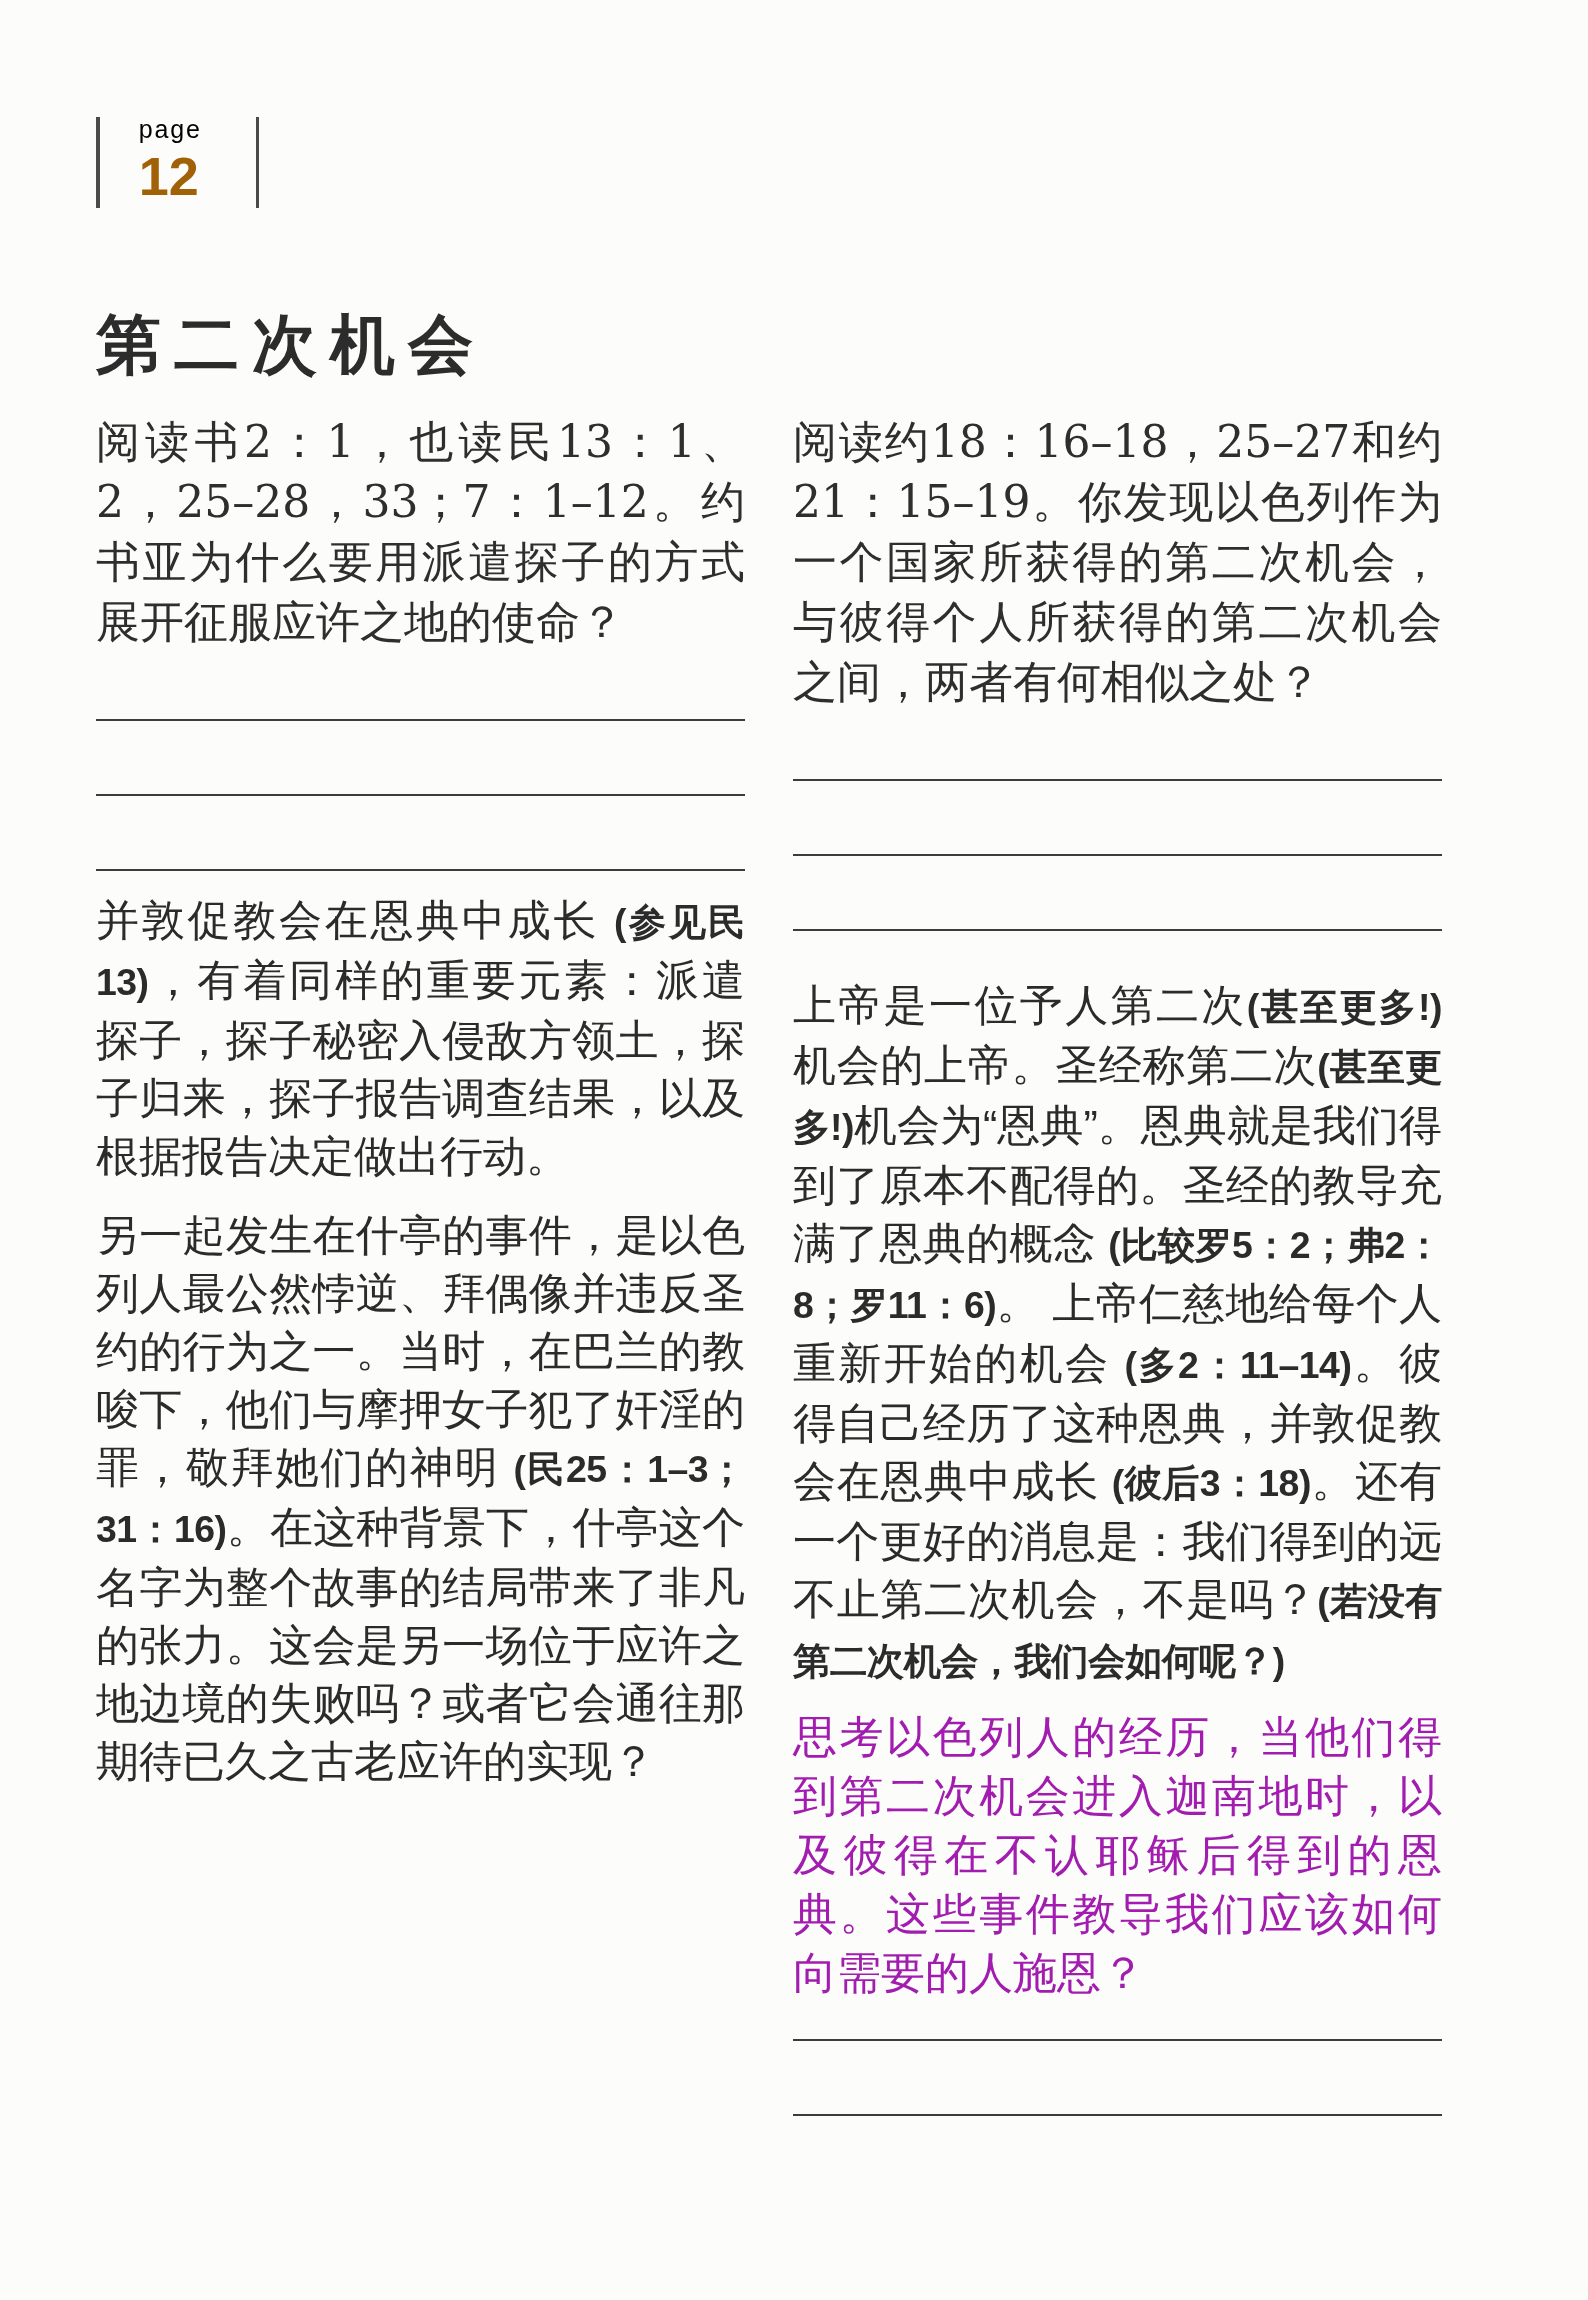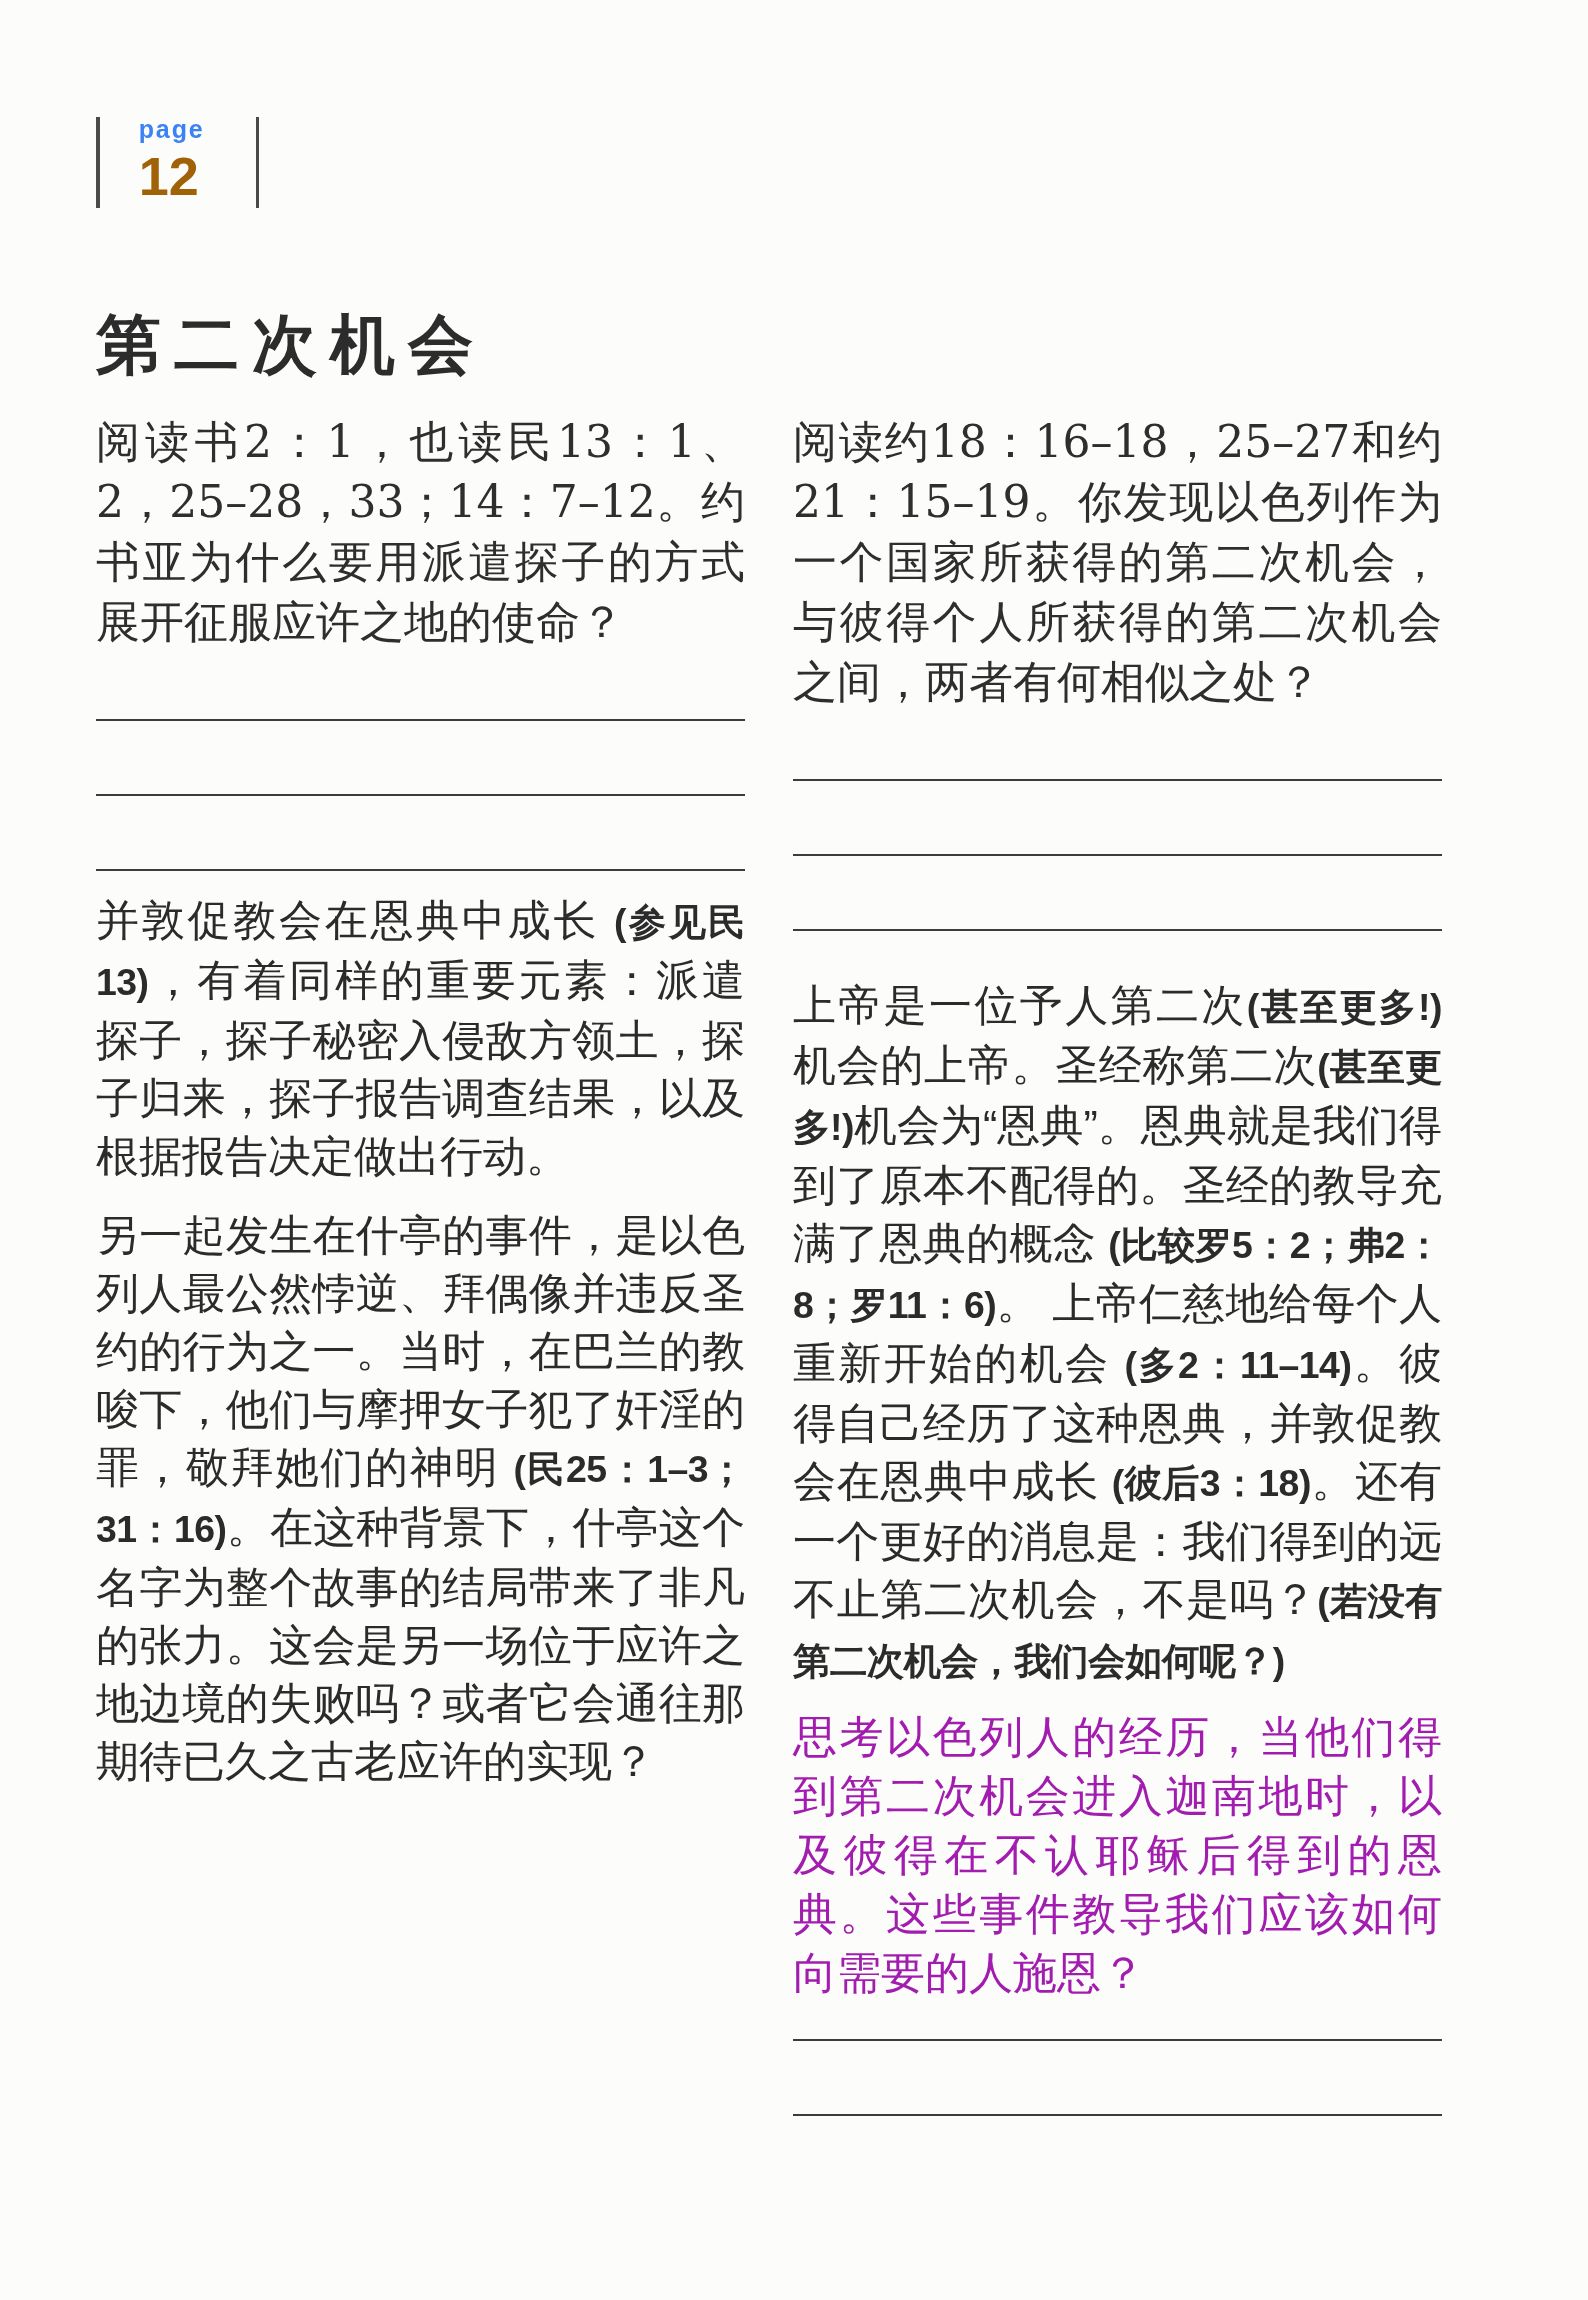--- a/index.html
+++ b/index.html
@@ -11,21 +11,21 @@
     color:#2b2b2b;
     font-family:"Liberation Sans",sans-serif;
     overflow:hidden;
     margin:0 auto;
   }
 
   
   .hdr{position:absolute;left:96px;top:117px;display:flex;align-items:flex-start;}
   .vbar{width:3.7px;height:91px;background:#4a4a4a;flex:none;}
   .pagebox{margin-left:39px;width:80px;}
-  .page-label{font-weight:700;font-size:25px;color:#3b82f6;letter-spacing:1.9px;line-height:1;}
+  .page-label{font-weight:400;font-size:25px;color:#000000;letter-spacing:1.9px;line-height:1;}
   .page-num{font-weight:700;font-size:54px;color:#a16207;line-height:1;margin-top:7.4px;}
   .bar2{margin-left:37px;}
   .datebox{margin-left:32px;}
   .daterow{display:flex;align-items:baseline;}
   .weekday{font-size:39px;font-weight:500;color:#3d3d3d;letter-spacing:9.3px;line-height:1.1;}
   .dateval{font-size:42px;font-weight:700;color:#333;margin-left:26px;letter-spacing:1.9px;line-height:1.05;}
   .subtitle{font-size:26px;font-weight:700;color:#3b3b3b;margin-top:11px;letter-spacing:1.4px;}
 
   
   .main{position:absolute;left:96px;top:306px;width:1347px;}
@@ -73,21 +73,21 @@
     </div>
     <div class="vbar bar2"></div>
   </div>
 
   <div class="main">
     <h1 class="title">第二次机会</h1>
 
     <div class="cols">
 
       <section class="col">
-        <p class="q">阅读书2：1，也读民13：1、2，25–28，33；14：7–12。约书亚为什么要用派遣探子的方式展开征服应许之地的使命？</p>
+        <p class="q">阅读书2：1，也读民13：1、2，25–28，33；7：1–12。约书亚为什么要用派遣探子的方式展开征服应许之地的使命？</p>
         <div class="ans top">
             <div class="ans-line"></div>
             <div class="ans-line"></div>
             <div class="ans-line"></div>
           </div>
         <p class="body-p"><span>并敦促教会在恩典中成长 </span><span class="bref">(参见民13)</span><span>，有着同样的重要元素：派遣探子，探子秘密入侵敌方领土，探子归来，探子报告调查结果，以及根据报告决定做出行动。</span></p>
         <p class="body-p"><span>另一起发生在什亭的事件，是以色列人最公然悖逆、拜偶像并违反圣约的行为之一。当时，在巴兰的教唆下，他们与摩押女子犯了奸淫的罪，敬拜她们的神明 </span><span class="bref">(民25：1–3；31：16)</span><span>。在这种背景下，什亭这个名字为整个故事的结局带来了非凡的张力。这会是另一场位于应许之地边境的失败吗？或者它会通往那期待已久之古老应许的实现？</span></p>
       </section>
 
       <section class="col">

